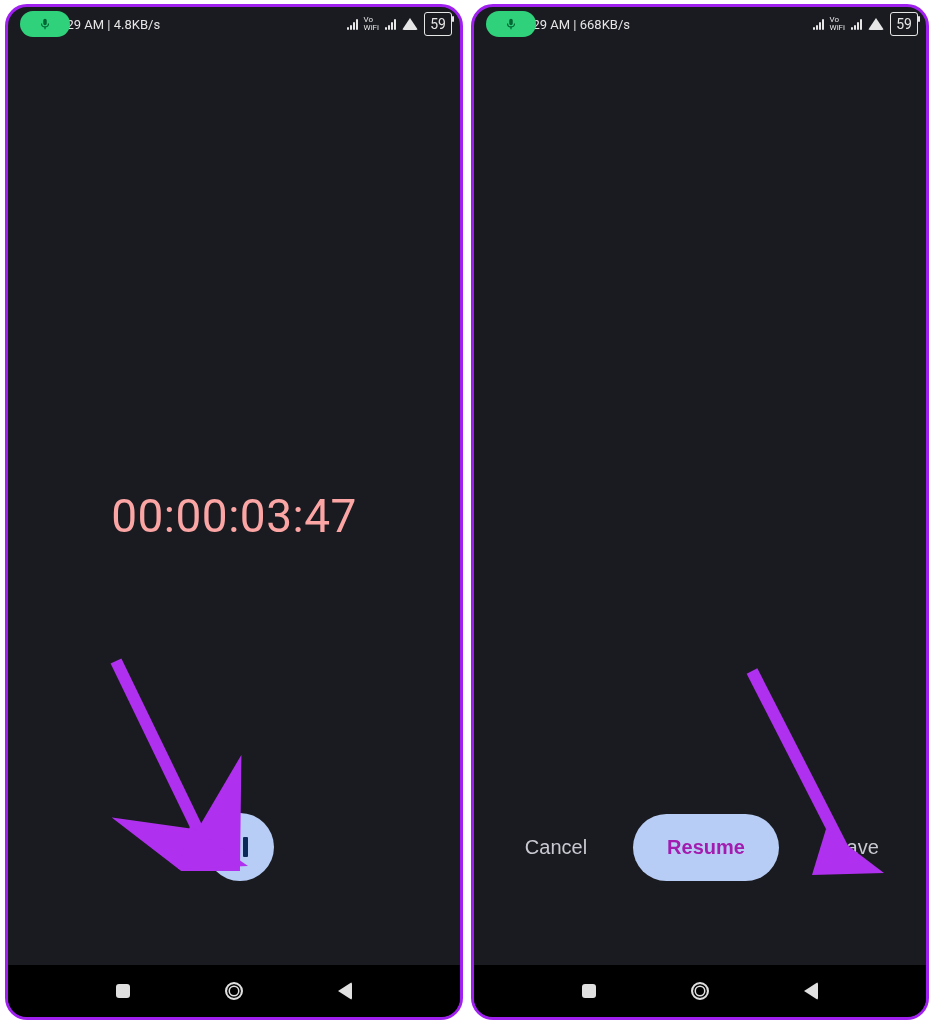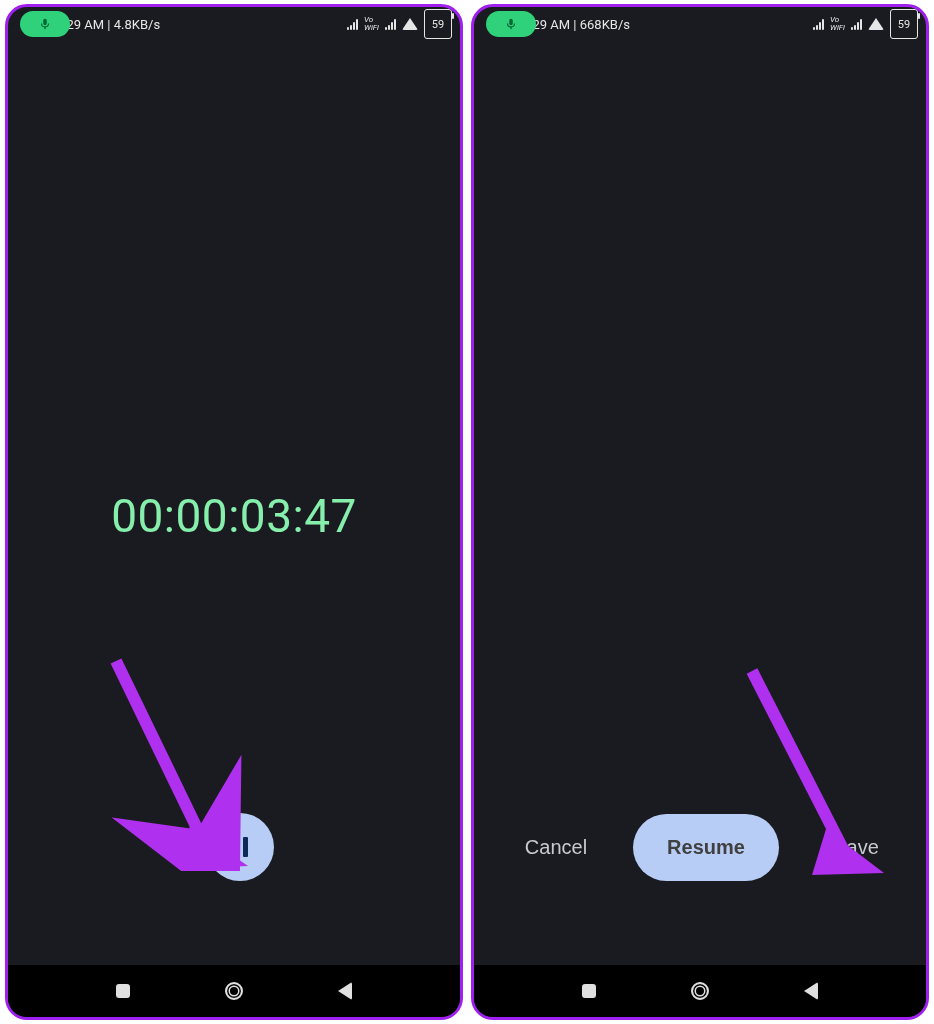--- a/index.html
+++ b/index.html
@@ -51,55 +51,55 @@
   .status-right {
     margin-left: auto;
     display: flex;
     align-items: center;
     gap: 6px;
   }
   .sig-bars { display: flex; align-items: flex-end; gap: 1px; height: 12px; }
   .sig-bars span { background: #e6e6e6; width: 2px; border-radius: 1px; }
   .sig-bars span:nth-child(1){height:3px} .sig-bars span:nth-child(2){height:5px}
   .sig-bars span:nth-child(3){height:8px} .sig-bars span:nth-child(4){height:11px}
-  .vowifi { font-size: 8px; line-height: 8px; text-align: left; font-style: italic; }
+  .vowifi { font-size: 8px; line-height: 8px; text-align: left; }
   .wifi-tri {
     width: 0; height: 0;
     border-left: 8px solid transparent;
     border-right: 8px solid transparent;
     border-bottom: 12px solid #e6e6e6;
     border-radius: 2px;
   }
   .battery {
-    width: 28px; height: 30px;
+    width: 28px; height: 24px;
     border: 1.5px solid #e6e6e6;
     border-radius: 3px;
     position: relative;
     display: flex; align-items: center; justify-content: center;
-    font-size: 11px;
+    font-size: 14px;
   }
   .battery::after {
     content: ""; position: absolute; right: -3px; top: 3px;
     width: 2px; height: 6px; background: #e6e6e6; border-radius: 1px;
   }
 
   
   .main {
     flex: 1;
     display: flex;
     flex-direction: column;
     align-items: center;
     position: relative;
   }
   .timer {
     position: absolute;
     top: 448px;
     left: 0; right: 0;
     text-align: center;
-    color: #86efac;
+    color: #fca5a5;
     font-size: 46px;
     font-weight: 400;
     letter-spacing: 0.5px;
   }
 
   
   .controls {
     position: absolute;
     bottom: 84px;
     left: 12px; right: 0;
@@ -115,21 +115,21 @@
     border-radius: 50%;
     display: flex; align-items: center; justify-content: center;
     cursor: pointer;
     border: none;
   }
   .pause-btn .bars { display: flex; gap: 5px; }
   .pause-btn .bars span { width: 5px; height: 20px; background: #0b2a5a; border-radius: 1px; }
 
   .resume-btn {
     background: #b8cdf5;
-    color: #404040;
+    color: #a21caf;
     font-size: 20px;
     font-weight: 600;
     border: none;
     border-radius: 36px;
     padding: 22px 34px;
     cursor: pointer;
   }
   .text-btn {
     background: none;
     border: none;

